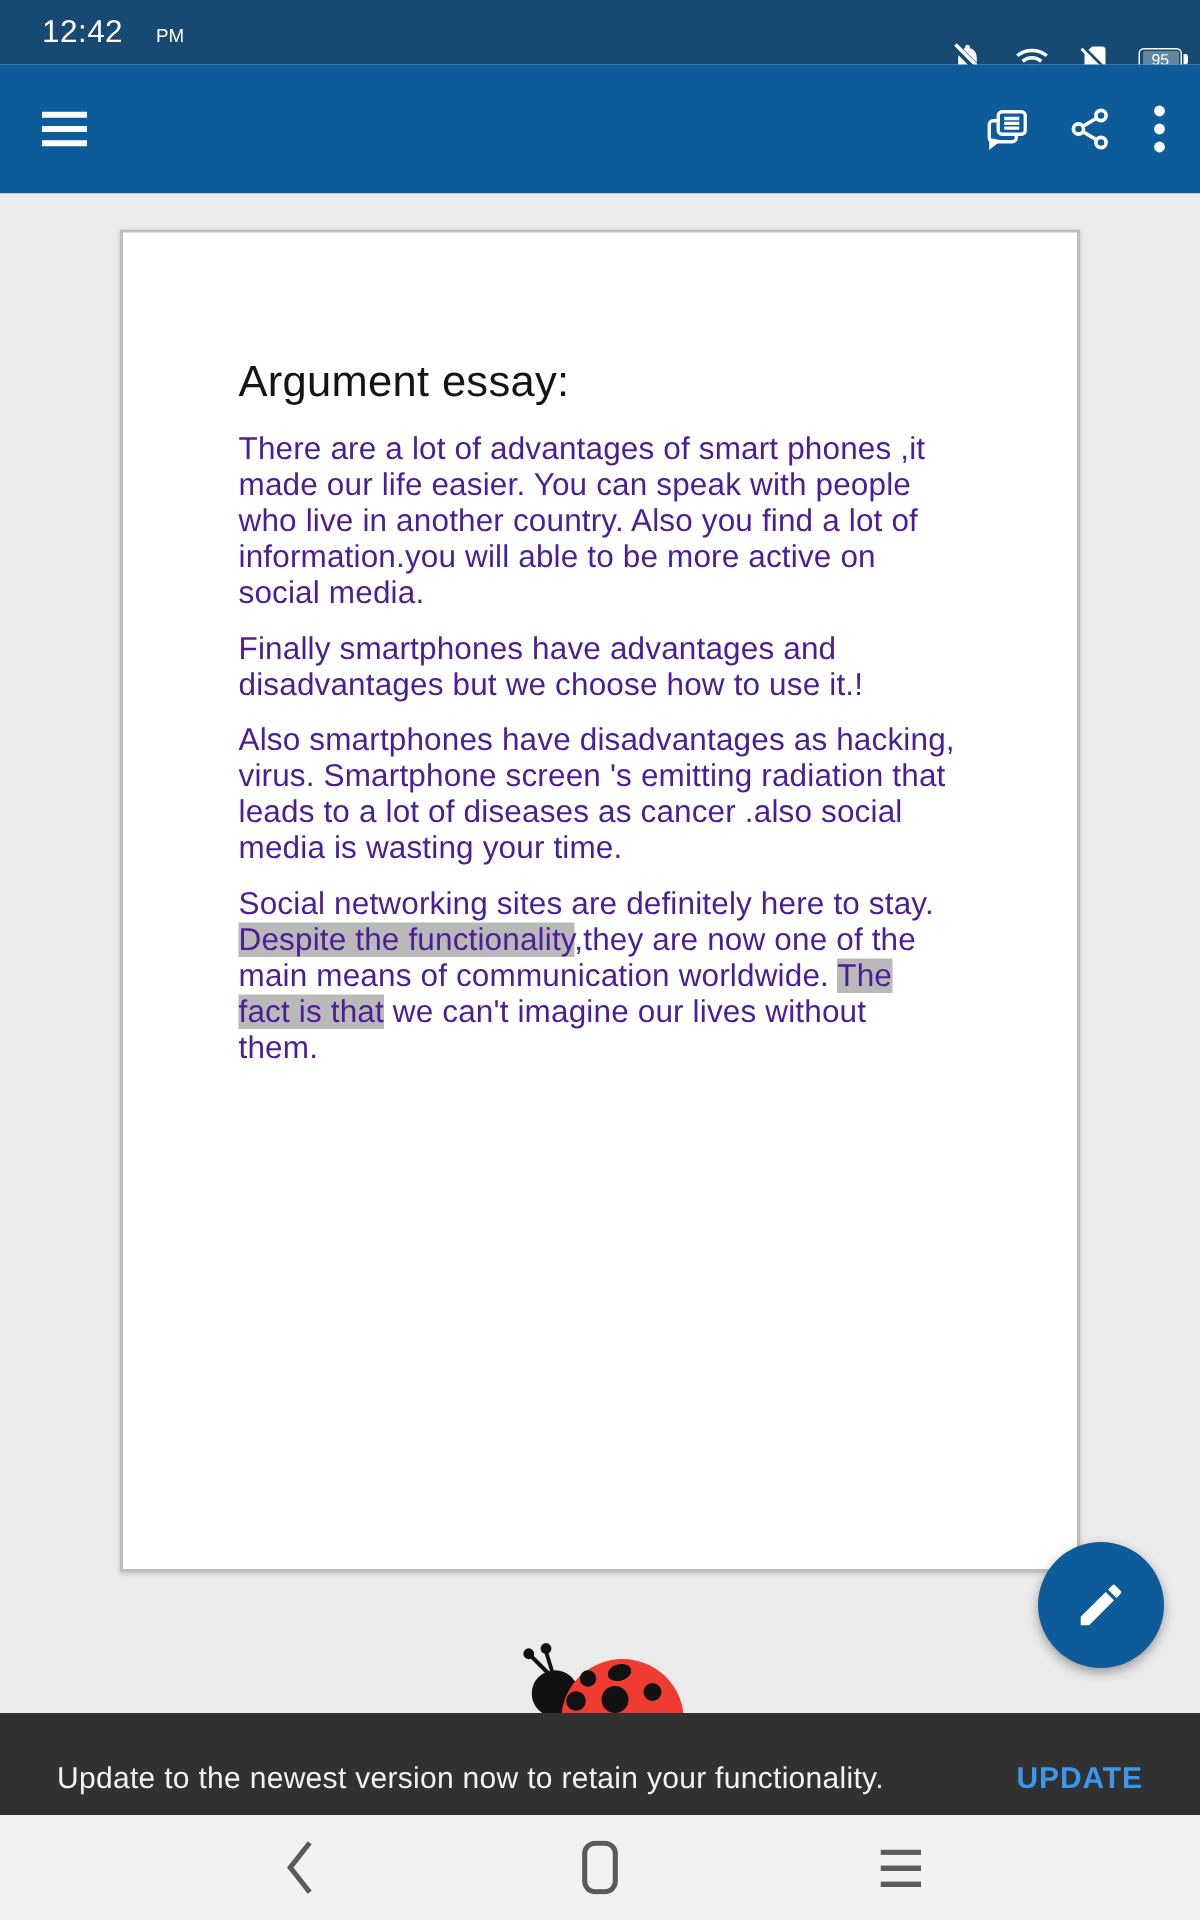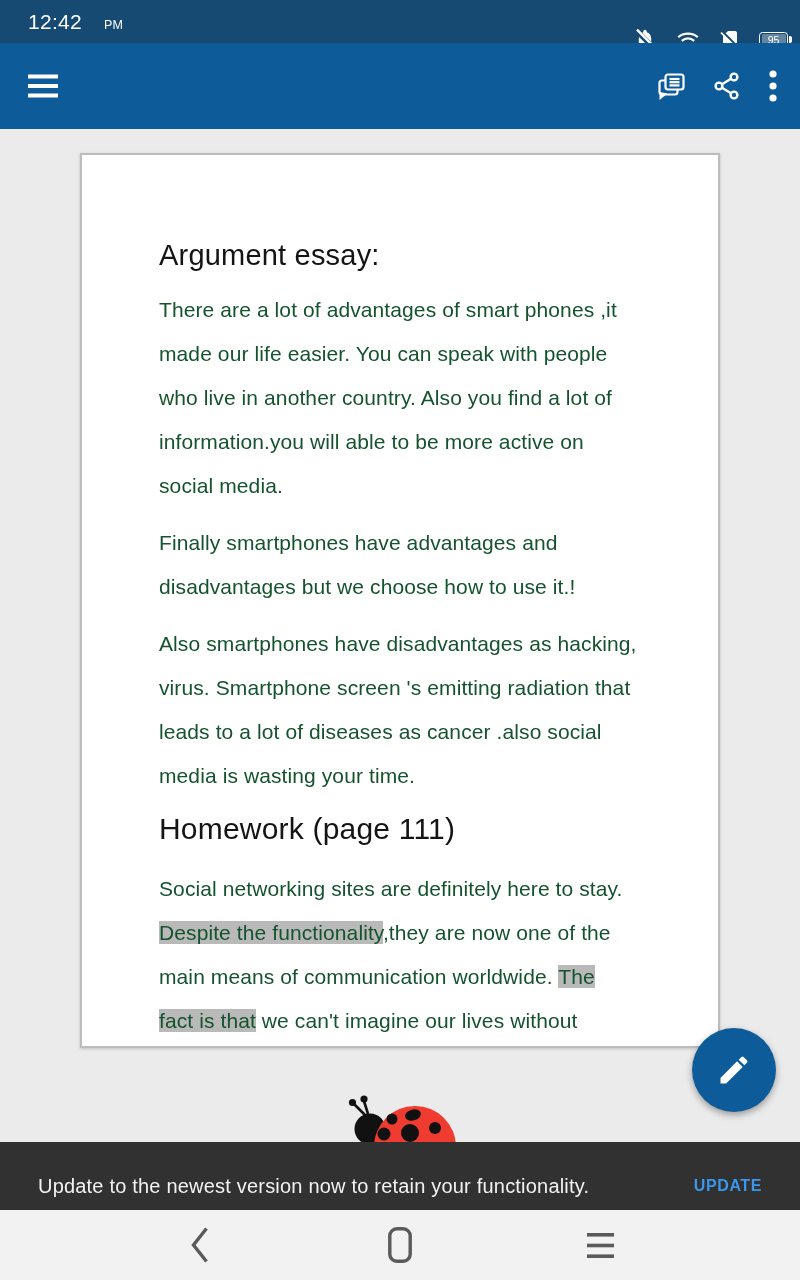--- a/index.html
+++ b/index.html
@@ -37,21 +37,21 @@
 
   
   .content { position: absolute; top: 129px; left: 0; width: 800px; height: 1013px; background: #ebebeb; }
   .page {
     position: absolute; left: 80px; top: 8px; width: 640px; height: 895px;
     background: #fff; border: 2px solid #bdbdbd; box-shadow: 0 1px 3px rgba(0,0,0,0.18);
     padding: 83px 40px 0 77px; overflow: hidden; margin-top: 16px;
   }
   .page h1 { font-size: 29px; font-weight: 400; color: #141414; line-height: 34px; margin: 0 0 16px 0; letter-spacing: 0.2px; }
   .page h2 { font-size: 30px; font-weight: 400; color: #141414; line-height: 36px; margin: 12px 0 20px 0; letter-spacing: 0.2px; }
-  .page p  { font-size: 21px; font-weight: 400; color: #14532d; line-height: 44px; margin: 0 0 13px 0;
+  .page p  { font-size: 21px; font-weight: 400; color: #4c1d95; line-height: 24px; margin: 0 0 13px 0;
              white-space: pre-line; letter-spacing: 0.1px; }
   .hl { background: #b9b9b9; }
 
   
   .fab {
     position: absolute; left: 692px; top: 1028px; width: 84px; height: 84px;
     border-radius: 50%; background: #0d5c99; border: none; cursor: pointer;
     display: flex; align-items: center; justify-content: center;
     box-shadow: 0 3px 7px rgba(0,0,0,0.35);
   }
@@ -59,21 +59,21 @@
   
   .ladybug { position: absolute; left: 340px; top: 1094px; width: 120px; height: 49px; }
 
   
   .banner {
     position: absolute; top: 1142px; left: 0; width: 800px; height: 88px;
     background: #313131; display: flex; align-items: center; padding: 0 38px;
   }
   .banner-msg { color: #f2f2f2; font-size: 20px; letter-spacing: 0.2px; }
   .banner-action { margin-left: auto; background: none; border: none; cursor: pointer;
-    color: #3b97e9; font-size: 16px; font-weight: bold; letter-spacing: 0.6px;
+    color: #3b97e9; font-size: 20px; font-weight: bold; letter-spacing: 0.6px;
     font-family: "Liberation Sans", "DejaVu Sans", sans-serif; }
 
   
   .navbar {
     position: absolute; top: 1210px; left: 0; width: 800px; height: 70px;
     background: #f2f2f2; display: flex; align-items: center; justify-content: center; gap: 160px;
   }
   .nav-btn { width: 40px; height: 44px; background: none; border: none; cursor: pointer;
     display: flex; align-items: center; justify-content: center; }
 </style>
@@ -157,21 +157,20 @@
 made our life easier. You can speak with people
 who live in another country. Also you find a lot of
 information.you will able to be more active on
 social media.</p>
       <p>Finally smartphones have advantages and
 disadvantages but we choose how to use it.!</p>
       <p>Also smartphones have disadvantages as hacking,
 virus. Smartphone screen 's emitting radiation that
 leads to a lot of diseases as cancer .also social
 media is wasting your time.</p>
-      <h2>Homework (page 111)</h2>
       <p><span>Social networking sites are definitely here to stay.
 </span><span class="hl">Despite the functionality</span><span>,they are now one of the
 main means of communication worldwide. </span><span class="hl">The
 fact is that</span><span> we can't imagine our lives without
 them.</span></p>
     </div>
   </main>
 
   <svg class="ladybug" viewBox="0 0 120 49">
     <line x1="26" y1="22" x2="14" y2="10" stroke="#111" stroke-width="2.6"></line>

